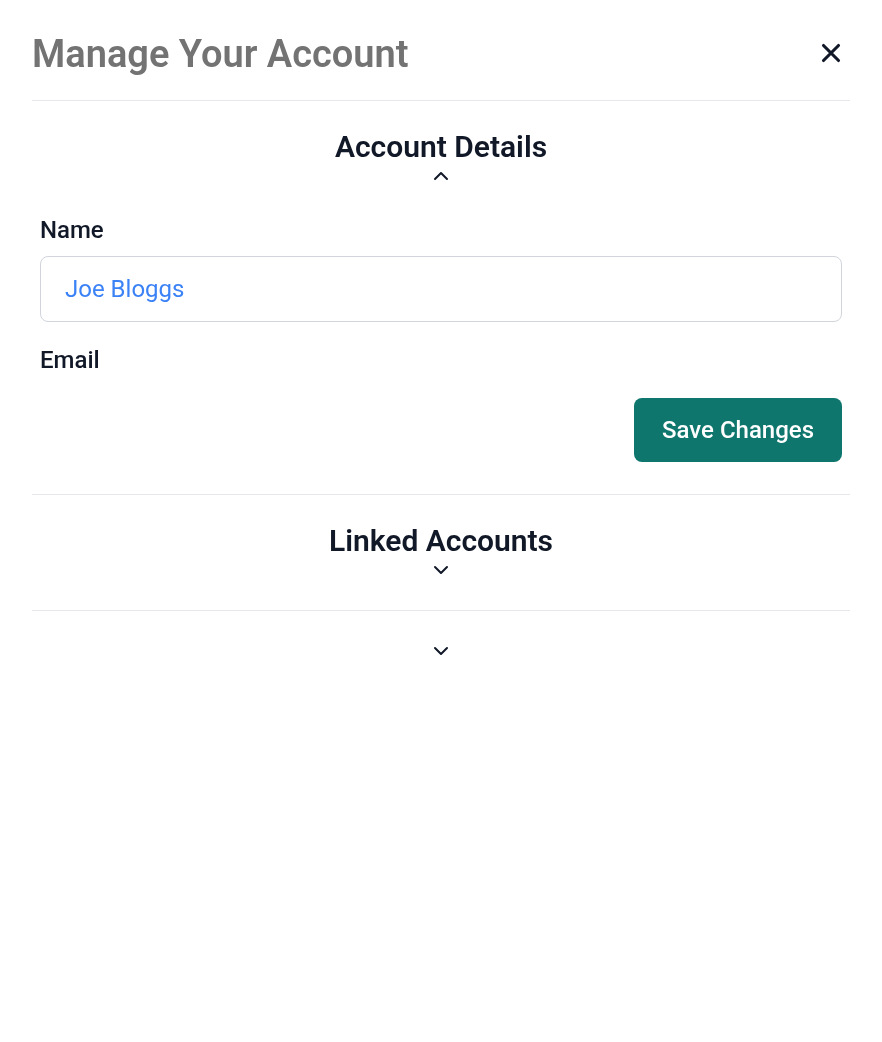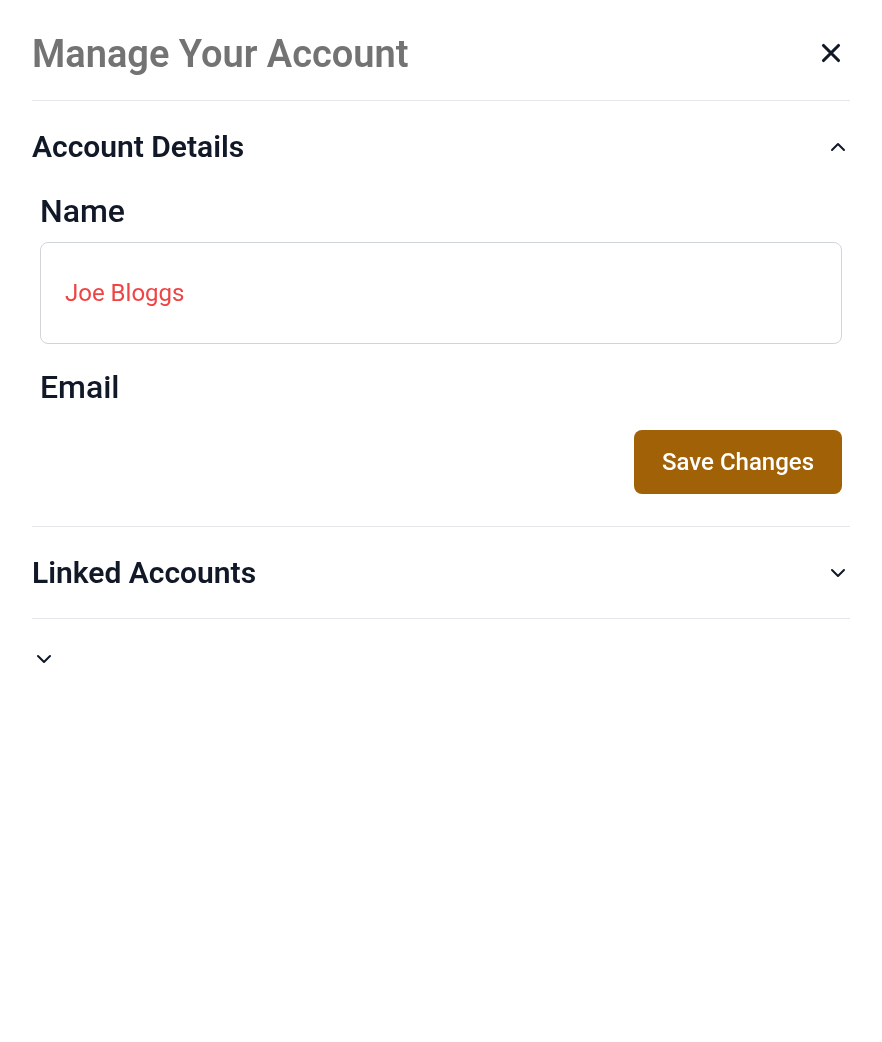--- a/index.html
+++ b/index.html
@@ -42,24 +42,25 @@
       stroke-width: 2.5;
     }
     .section {
       border-bottom: 1px solid #e5e7eb;
     }
     .section:last-of-type {
       border-bottom: none;
     }
     .section-header {
       display: flex;
-      justify-content: space-between;
+      justify-content: flex-end;
       align-items: center;
       padding: 28px 0;
       cursor: pointer;
+      flex-direction: column;
     }
     .section-title {
       font-size: 30px;
       font-weight: 600;
       color: #111827;
     }
     .chevron {
       display: flex;
       align-items: center;
     }
@@ -70,43 +71,43 @@
       stroke-width: 2;
       fill: none;
     }
     .section-body {
       padding: 0 8px 32px 8px;
     }
     .field {
       margin-bottom: 24px;
     }
     .field-label {
-      font-size: 32px;
+      font-size: 24px;
       font-weight: 500;
       color: #111827;
       display: block;
       margin-bottom: 12px;
     }
     .text-input {
       width: 100%;
-      padding: 36px 24px;
+      padding: 18px 24px;
       font-size: 24px;
       border: 1px solid #d1d5db;
       border-radius: 8px;
-      color: #ef4444;
+      color: #3b82f6;
       background: #ffffff;
       font-family: inherit;
     }
     .actions {
       display: flex;
       justify-content: flex-end;
       margin-top: 8px;
     }
     .save-btn {
-      background: #a16207;
+      background: #0f766e;
       color: #ffffff;
       border: none;
       padding: 18px 28px;
       font-size: 24px;
       font-weight: 500;
       border-radius: 8px;
       cursor: pointer;
       font-family: inherit;
     }
   </style>

